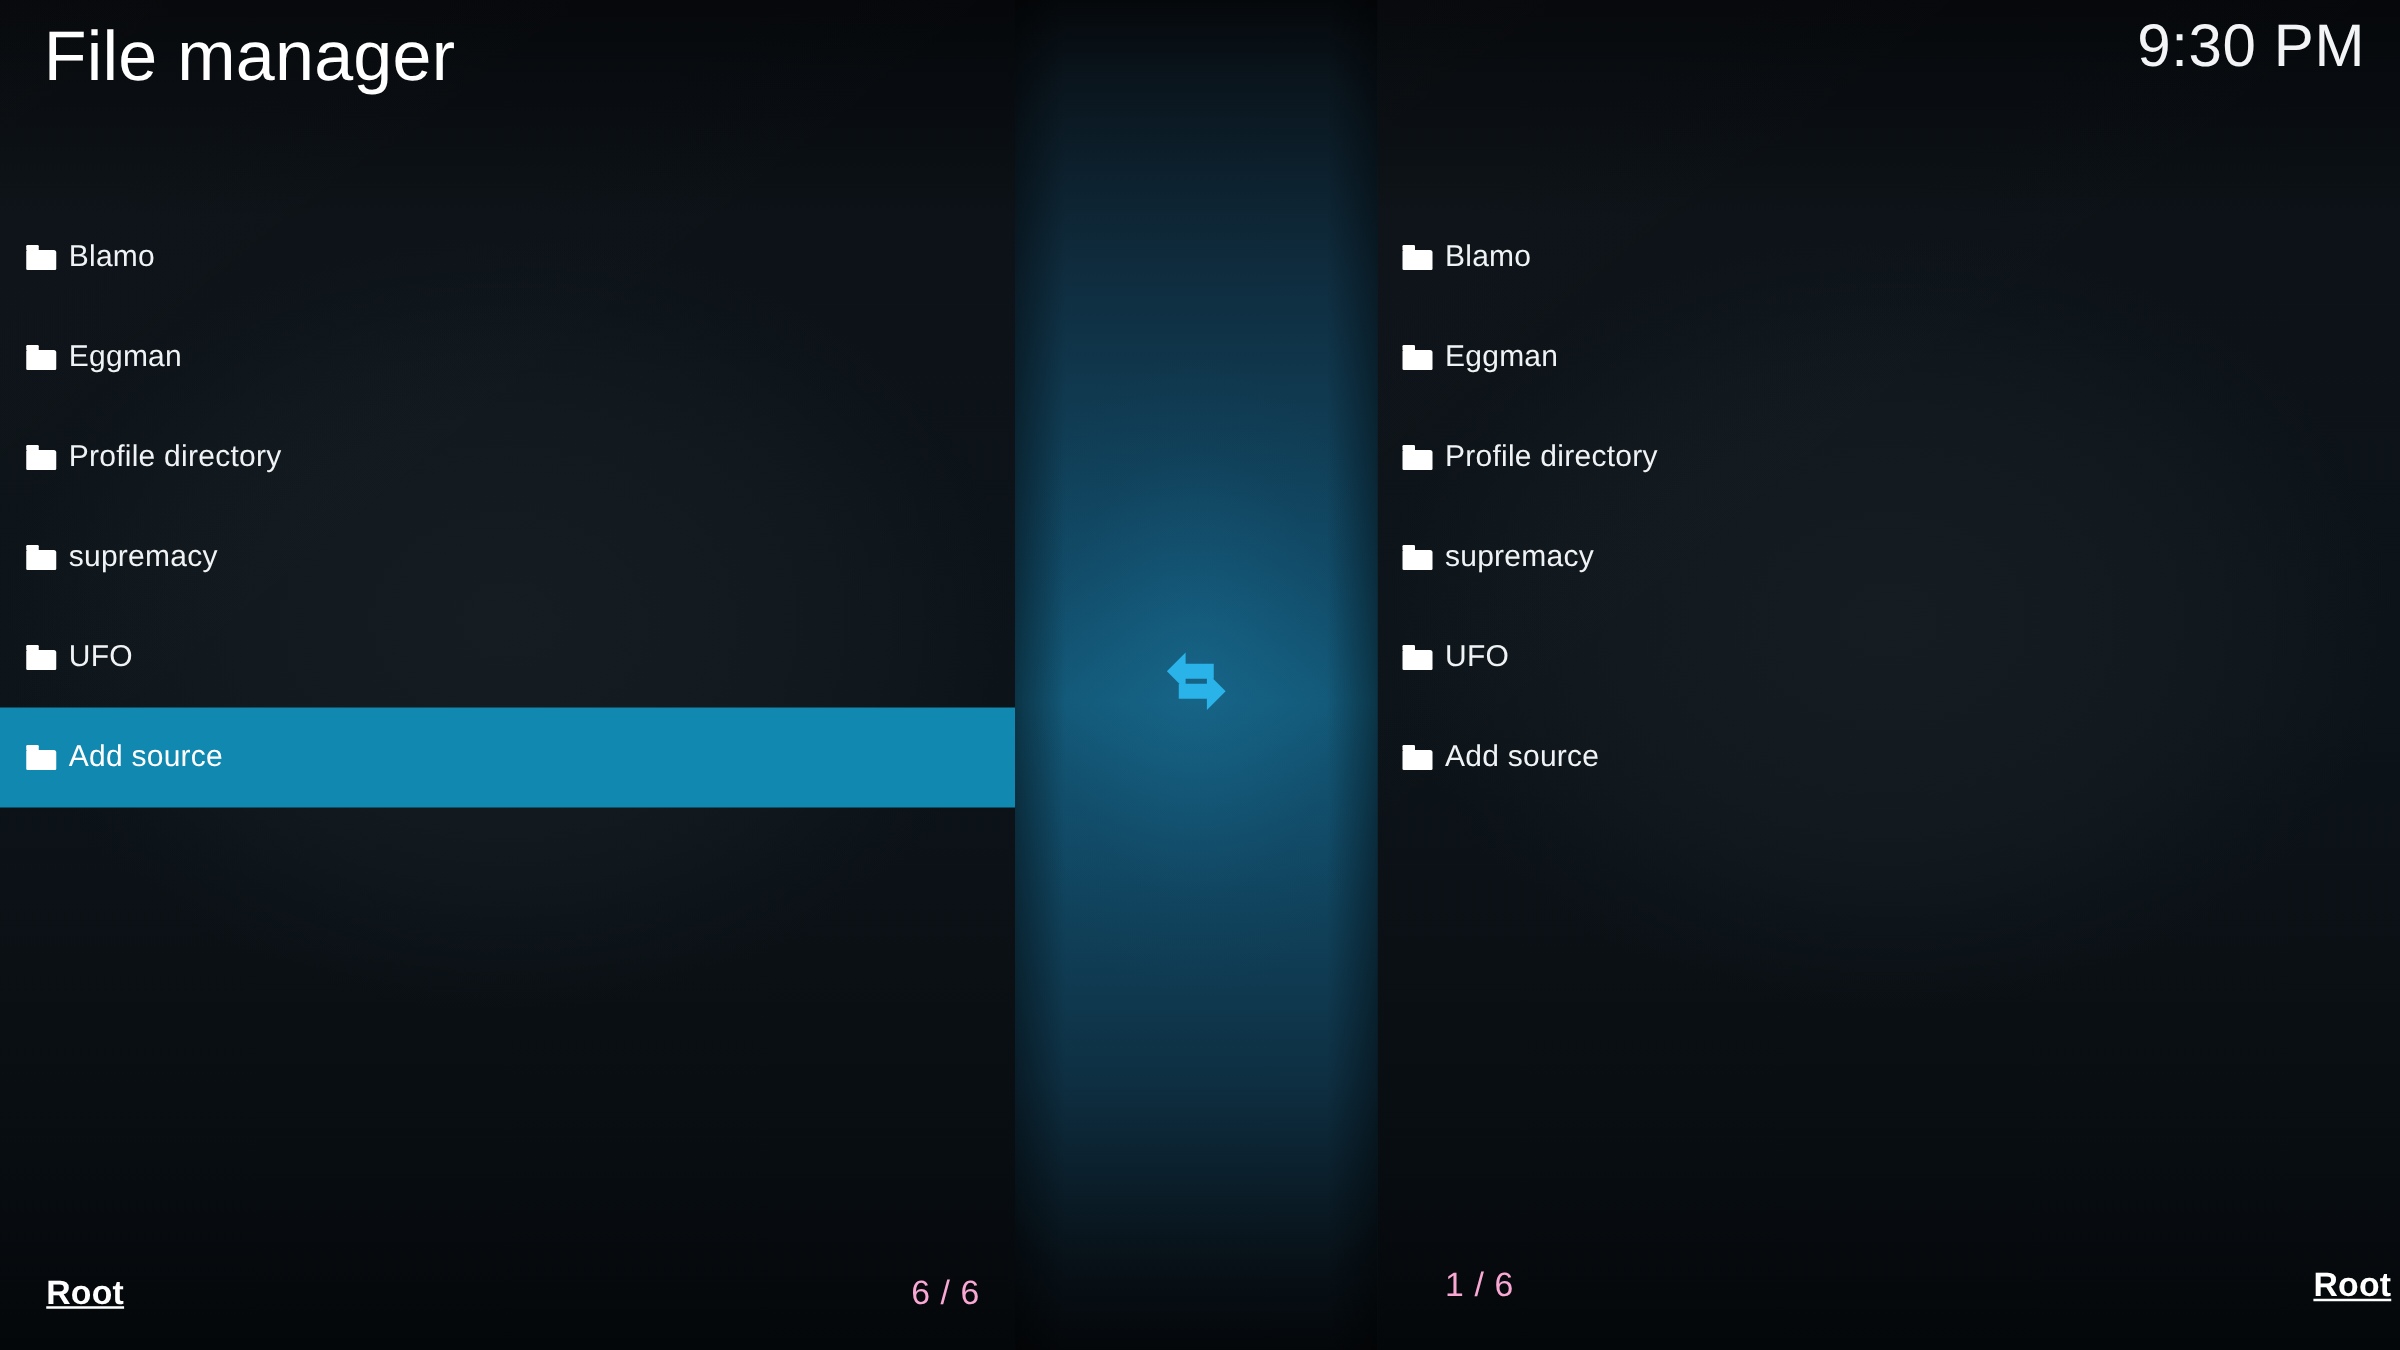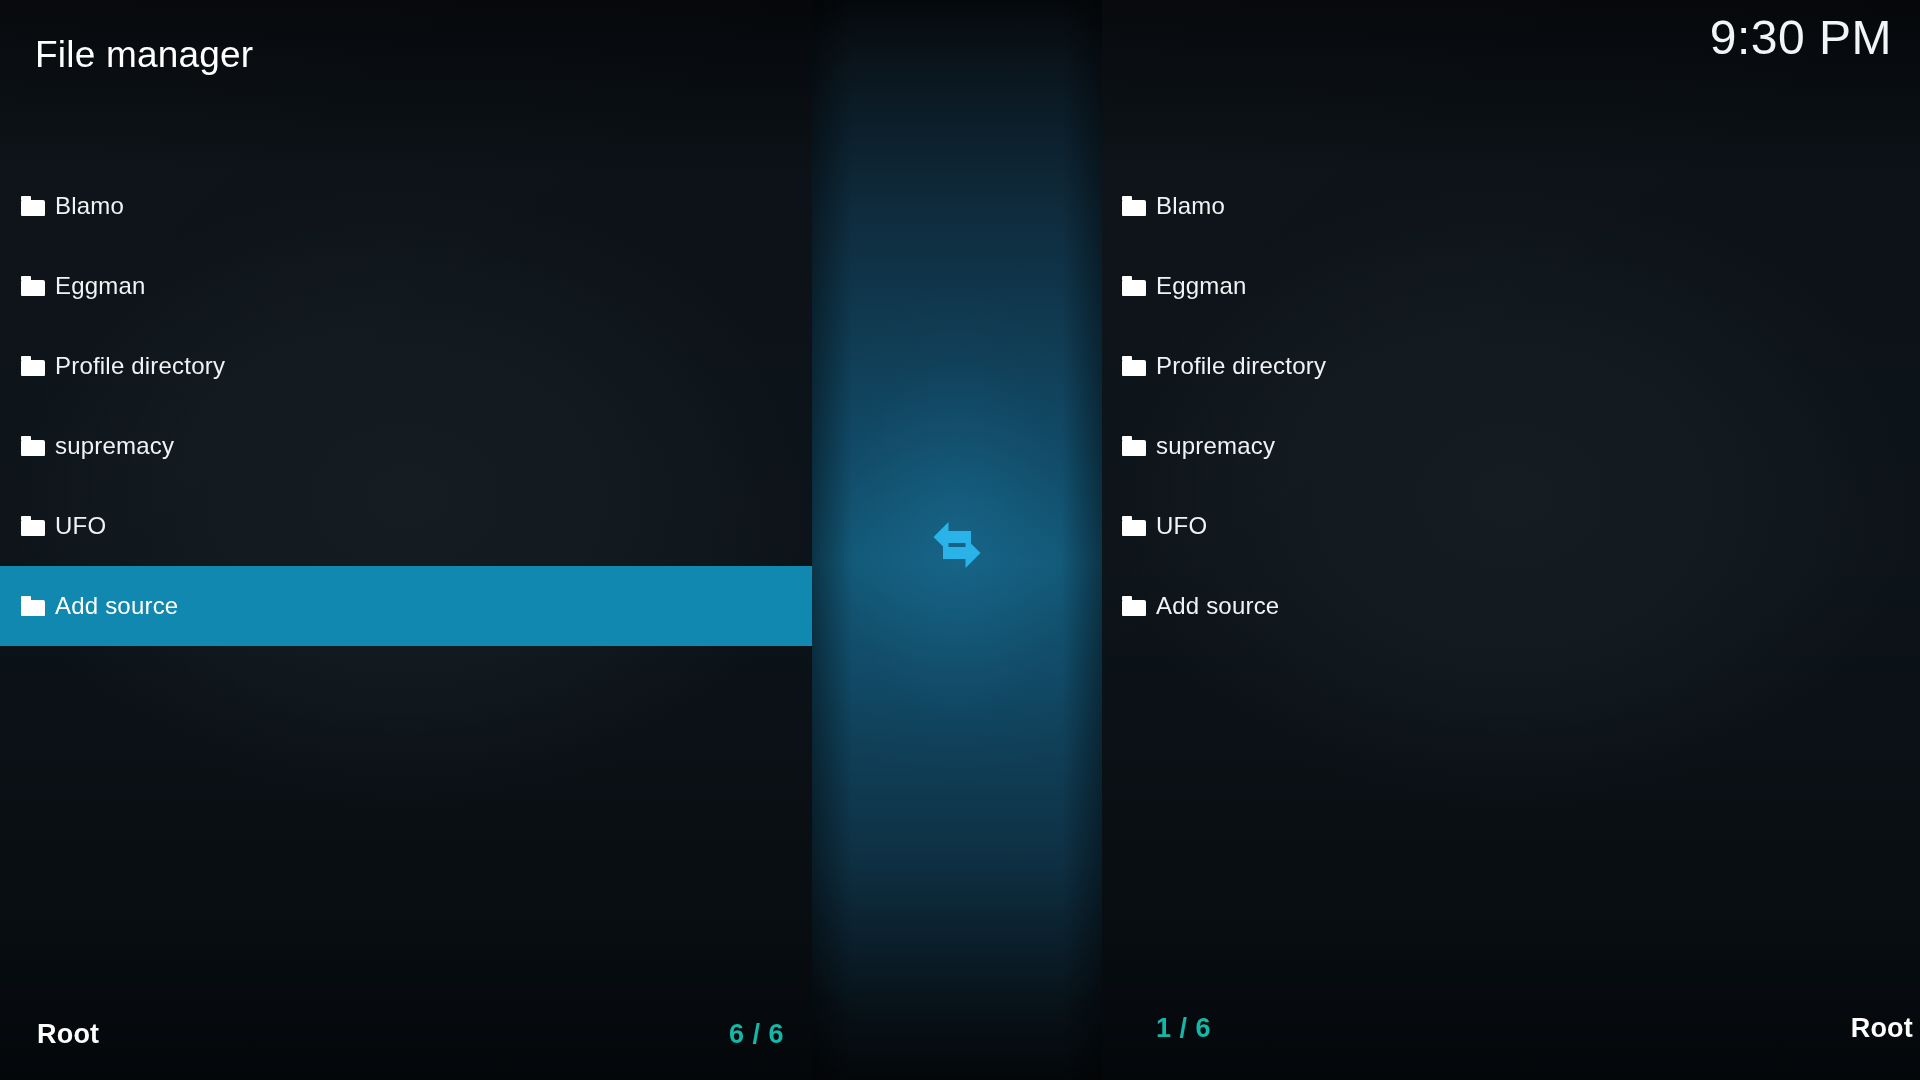--- a/index.html
+++ b/index.html
@@ -60,24 +60,23 @@
   .swap-icon {
     position:absolute; left:50%; top:545px;
     transform:translate(-50%,-50%);
     width:72px; height:58px;
     z-index:3;
   }
 
   
   .header-title {
     position:absolute; left:35px; top:12px;
-    font-size:37px; font-weight:300; letter-spacing:0.2px;
+    font-size:56px; font-weight:300; letter-spacing:0.2px;
     color:#ffffff;
     z-index:5;
-    margin-top:22px;
   }
   .header-clock {
     position:absolute; right:28px; top:10px;
     font-size:48px; font-weight:300; letter-spacing:0.5px;
     color:#f2f4f6;
     z-index:5;
   }
 
   
   .panel-list { position:absolute; z-index:4; }
@@ -128,23 +127,24 @@
     position:absolute; bottom:0; height:92px;
     display:flex; align-items:center;
     z-index:5;
   }
   .footer.left  { left:0;      width:812px; padding:0 28px 0 37px; }
   .footer.right { left:1128px; width:818px; padding:0 33px 12px 28px; }
 
   .footer-path {
     font-size:27px; font-weight:700; color:#ffffff;
     letter-spacing:0.2px;
+    text-decoration:underline;
   }
   .footer-count {
-    font-size:27px; font-weight:700; color:#14b8a6;
+    font-size:27px; font-weight:400; color:#f9a8d4;
     letter-spacing:0.5px;
   }
   .footer .spacer { flex:1 1 auto; }
 </style>
 </head>
 <body>
 
 <div id="app">
 
   <div class="bg-left"></div>

